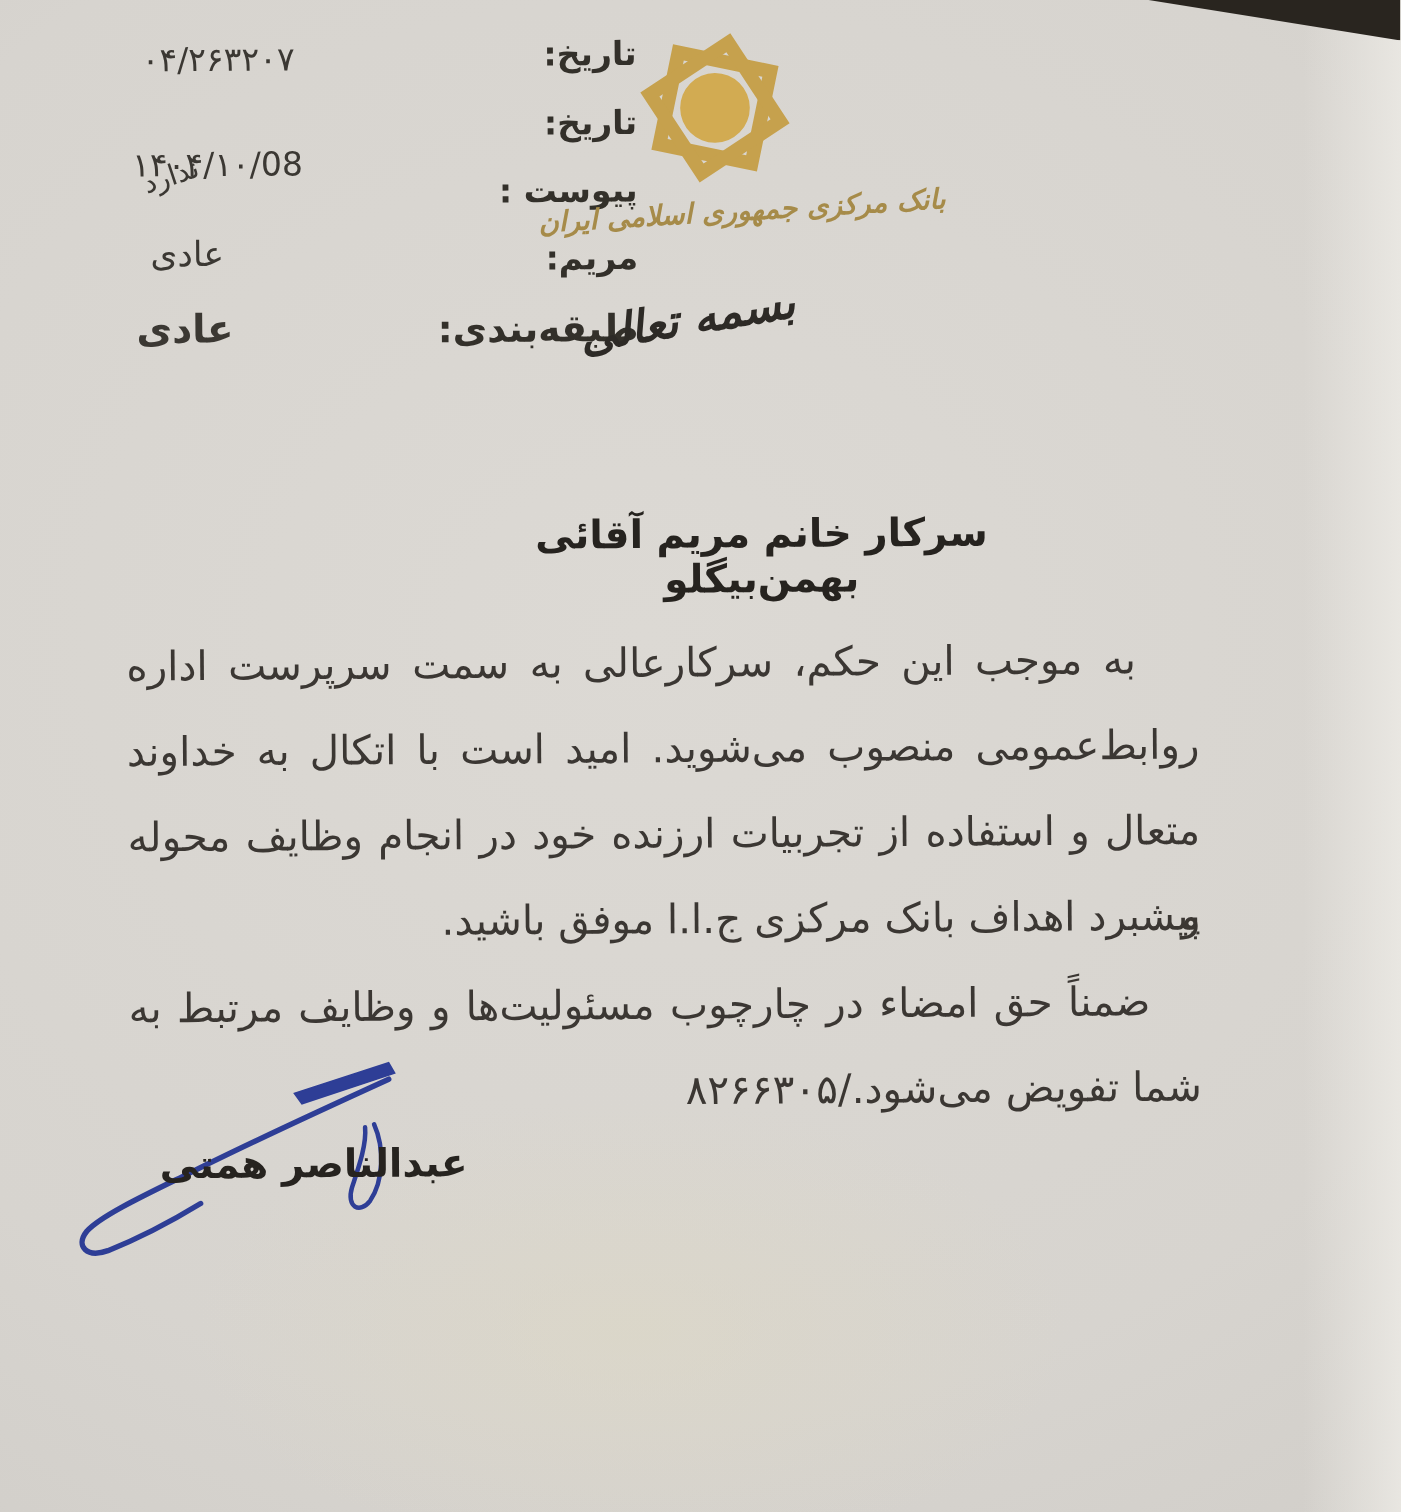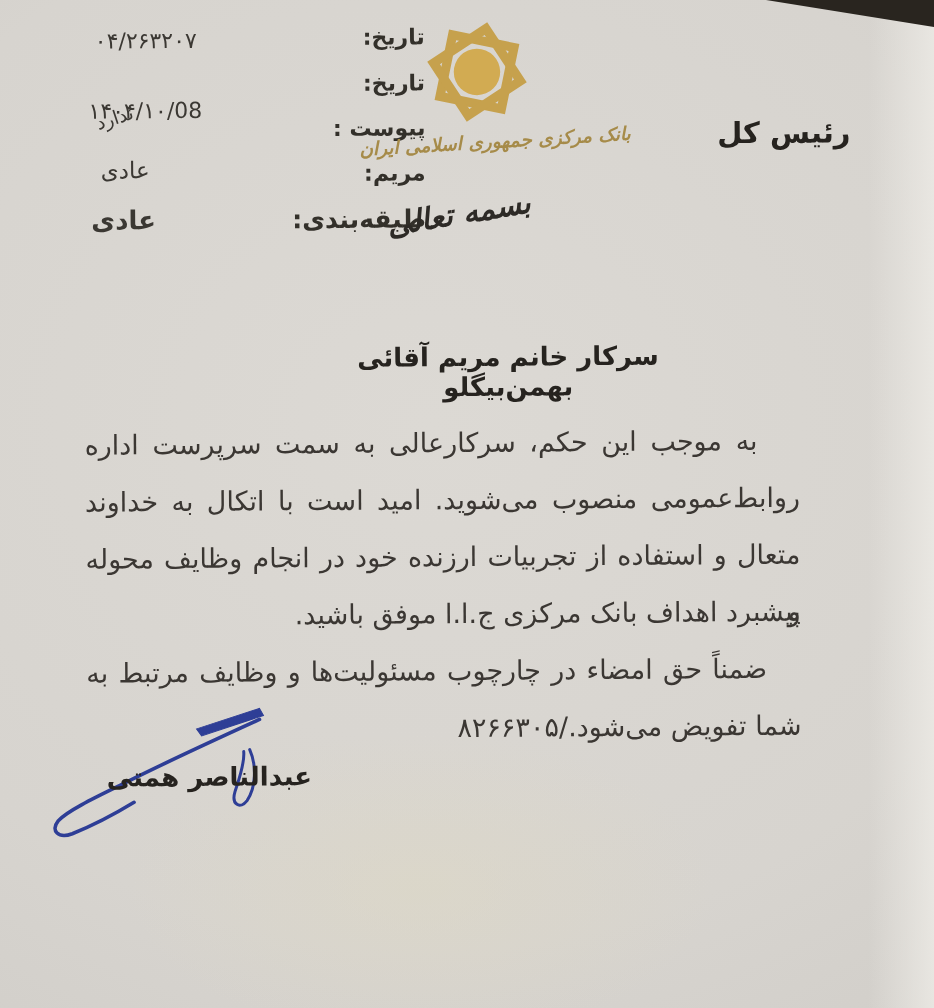--- a/index.html
+++ b/index.html
@@ -58,21 +58,20 @@
     <div class="abs meta-label" style="right:506px;top:115px;margin-left:25px;">پیوست :</div>
     <div class="abs meta-label" style="right:506px;top:160px;">مریم:</div>
     <div class="abs meta-label" style="right:506px;top:204px;font-size:25px;">طبقه‌بندی:</div>
 
     <div class="abs meta-value" style="right:734px;top:26px;">۰۴/۲۶۳۲۰۷</div>
     <div class="abs meta-value" style="right:729px;top:96px;">۱۴۰۴/۱۰/08</div>
     <div class="abs ndard" style="left:98px;top:104px;">ندارد</div>
     <div class="abs meta-value" style="right:782px;top:155px;font-size:23px;">عادی</div>
     <div class="abs meta-value" style="right:776px;top:203px;font-size:26px;font-weight:bold;">عادی</div>
 
-    <div class="abs title-general" style="right:81px;top:118px;">رئیس کل</div>
 
     <div class="abs" style="left:426px;top:18px;width:108px;height:108px;">
       <svg viewBox="0 0 100 100" width="108" height="108" aria-hidden="true">
         <g fill="none" stroke="#c6a14d" stroke-width="8.5">
           <rect x="21" y="21" width="58" height="58" transform="rotate(12 50 50)"></rect>
           <rect x="21" y="21" width="58" height="58" transform="rotate(57 50 50)"></rect>
         </g>
         <circle cx="50" cy="50" r="21.5" fill="#d2ab52"></circle>
       </svg>
     </div>

